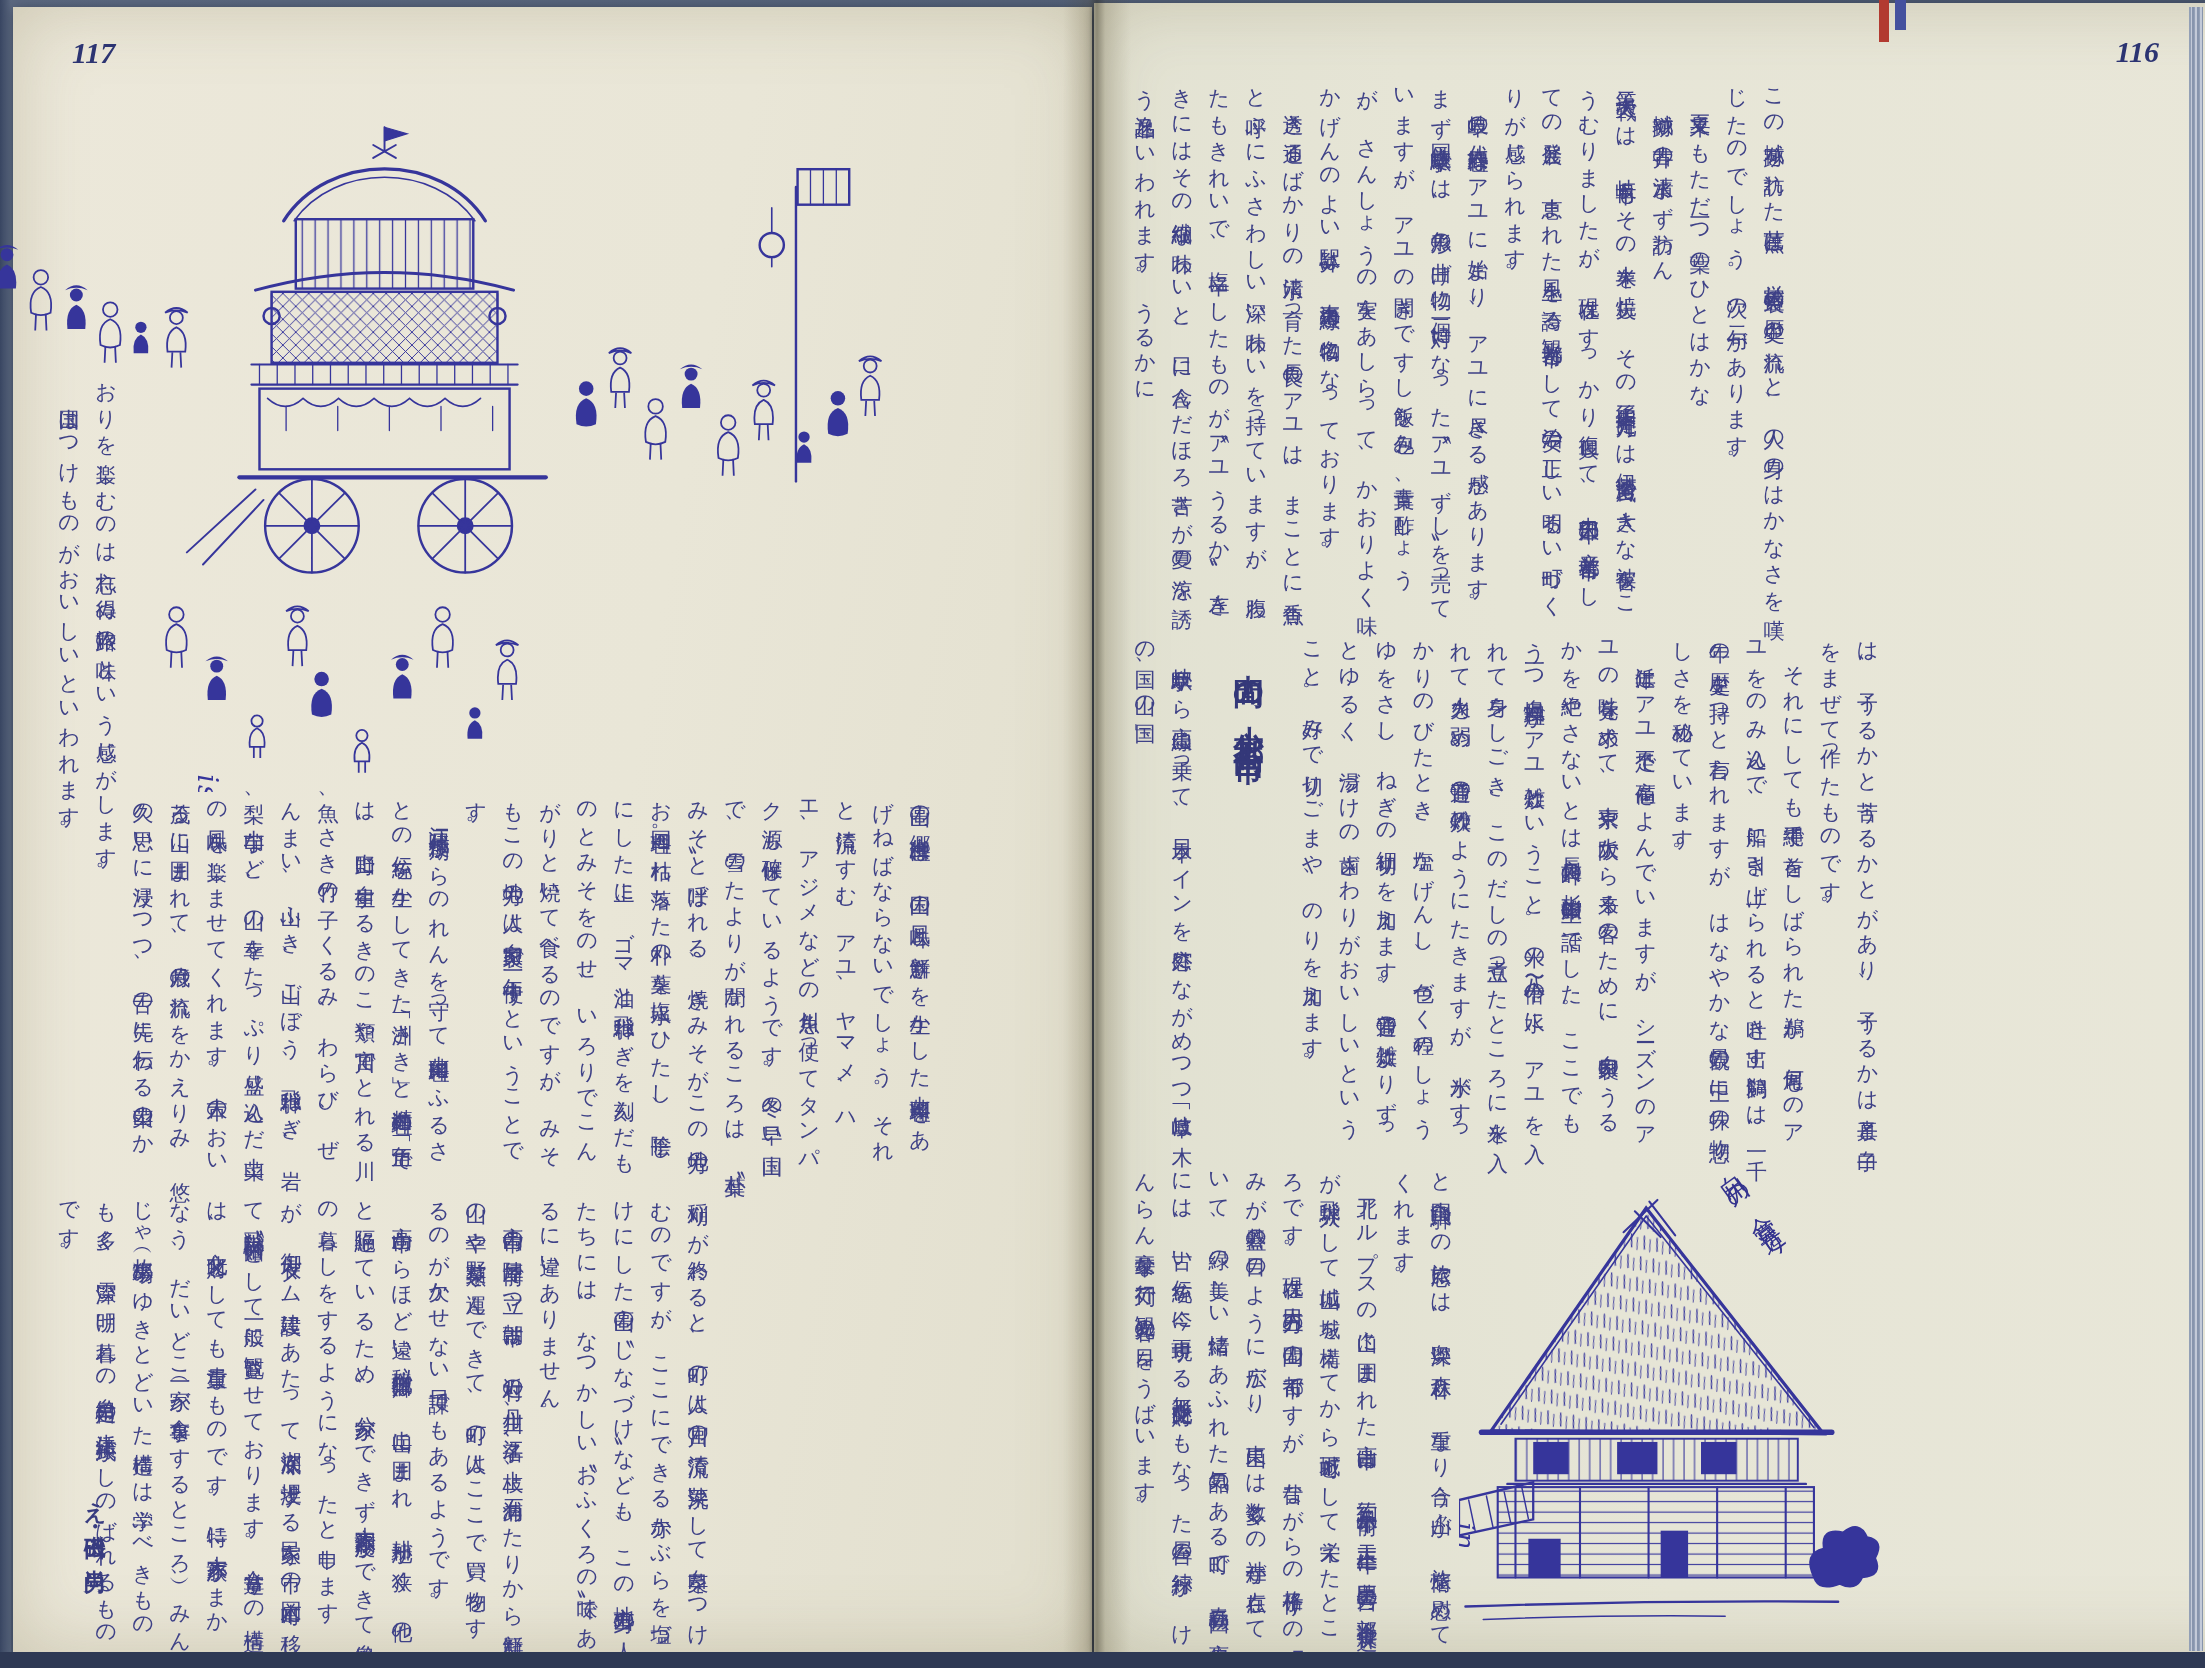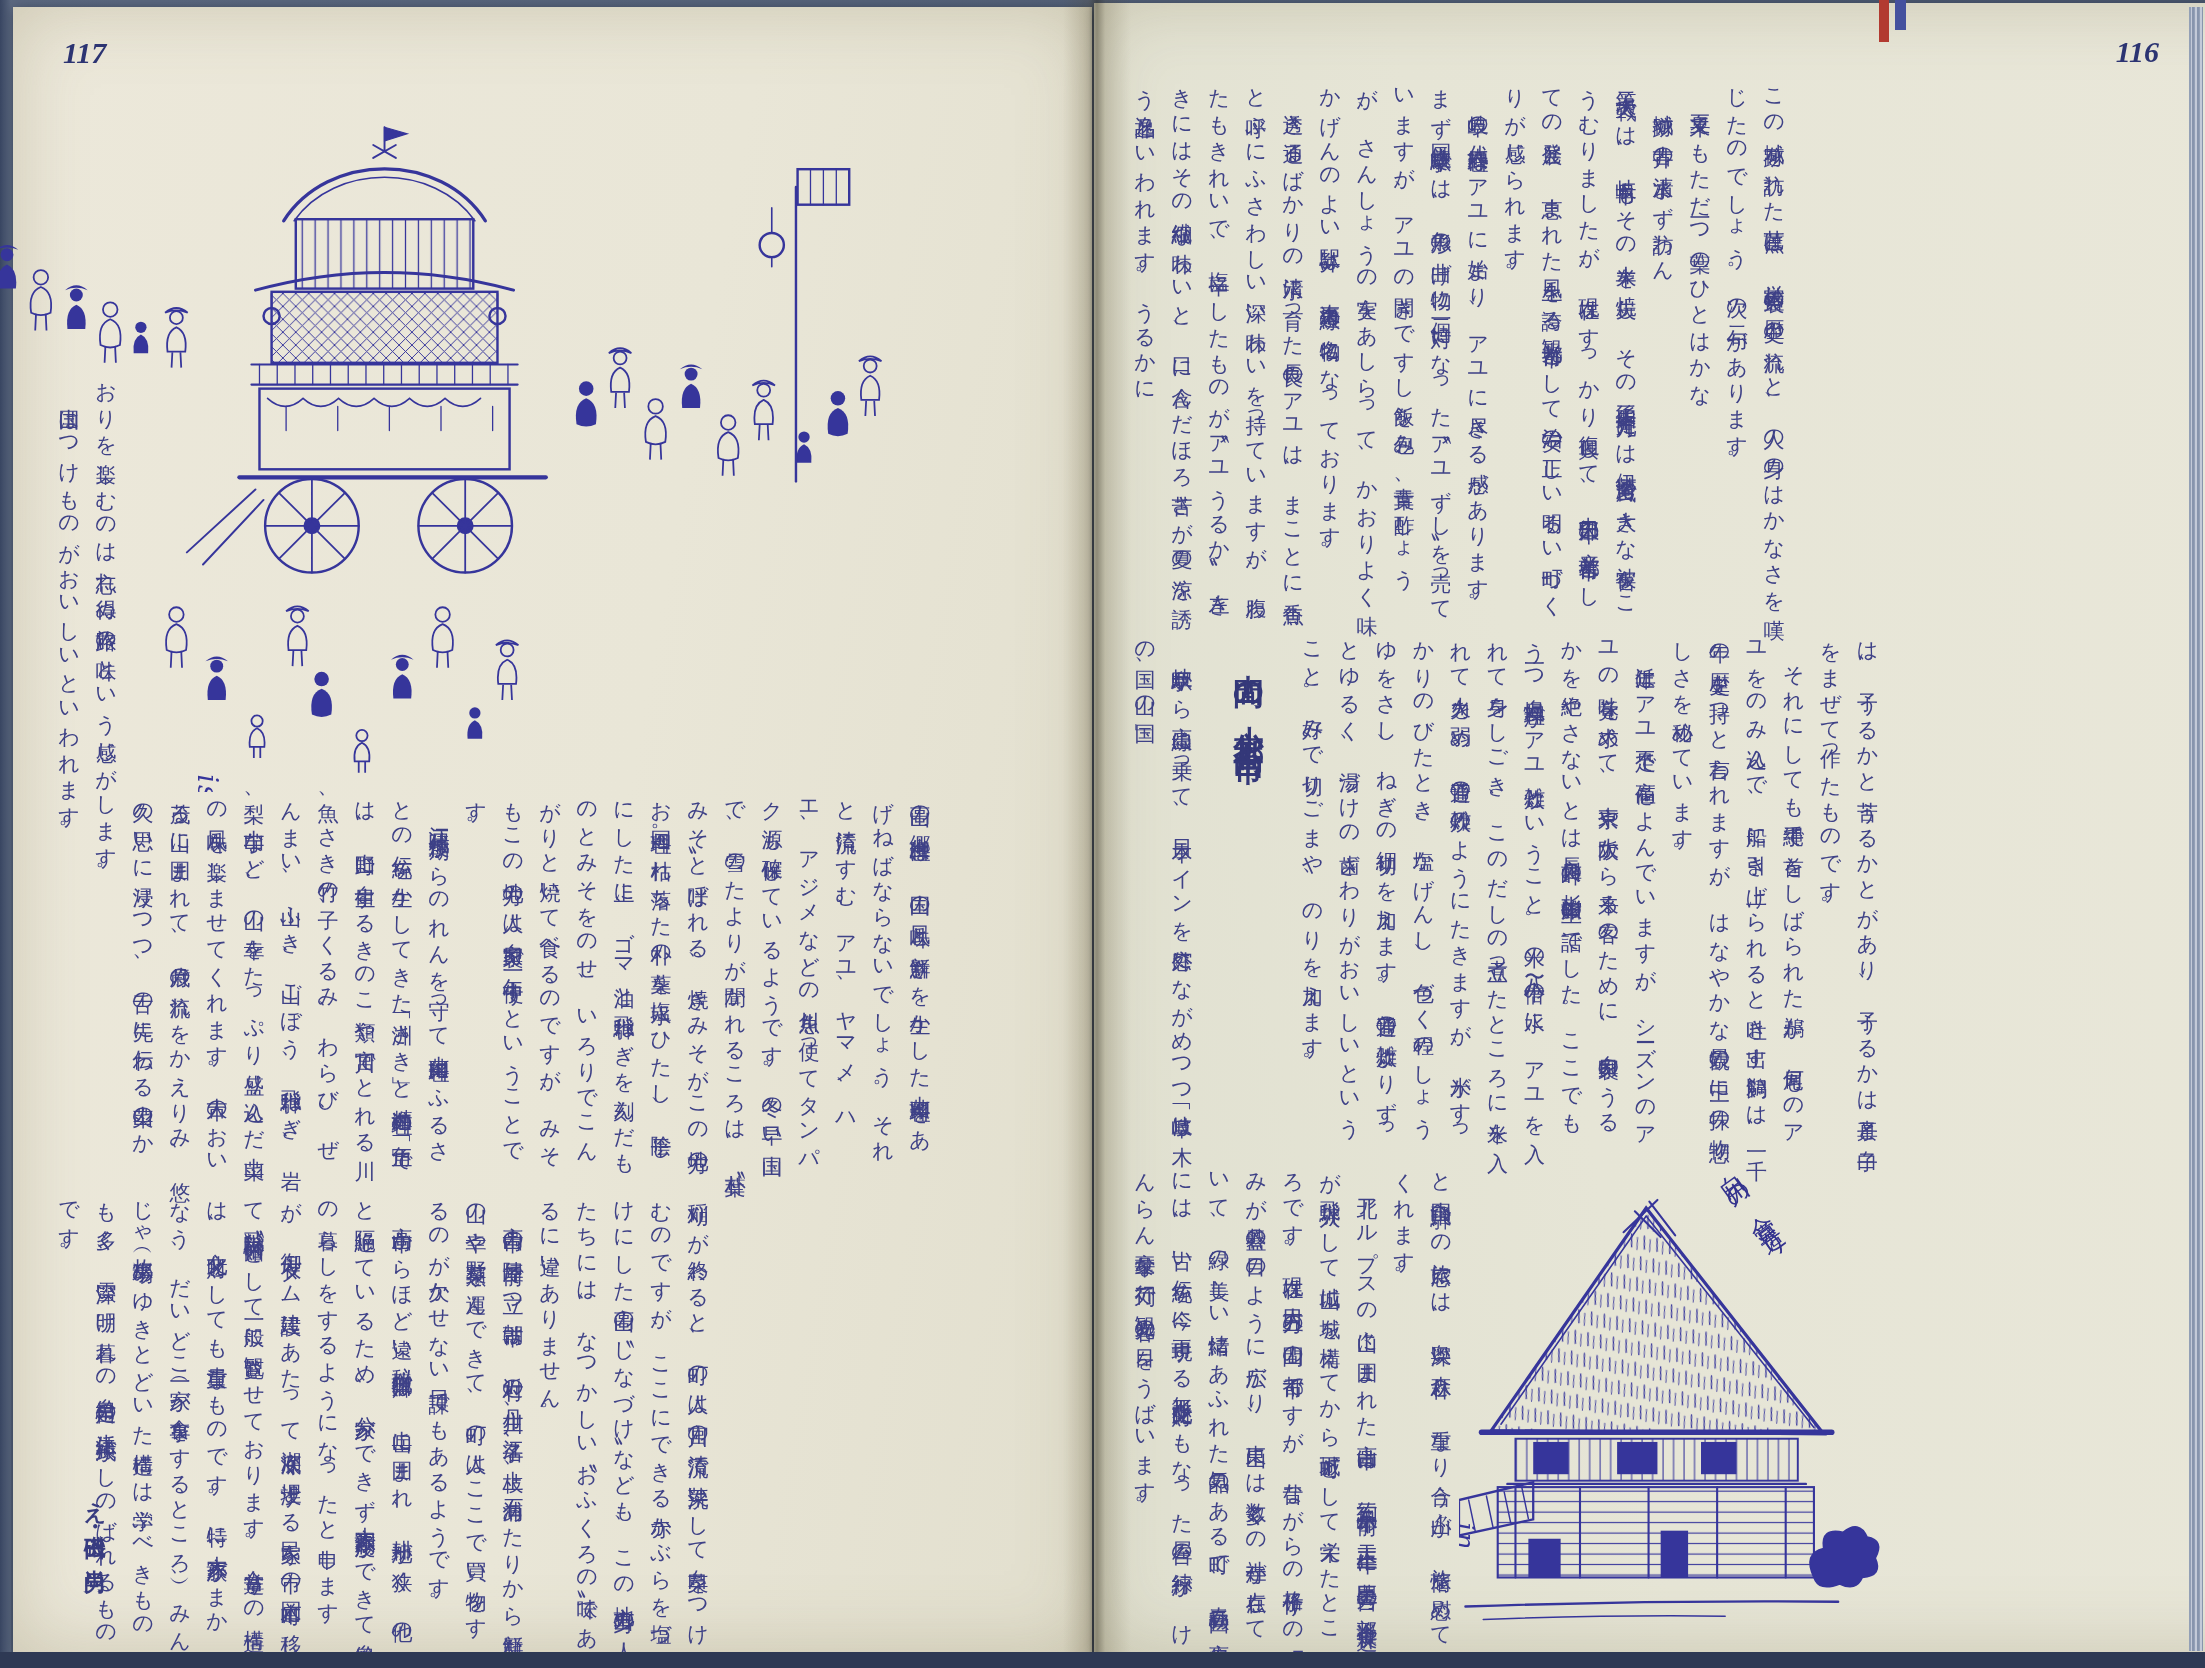--- a/index.html
+++ b/index.html
@@ -13,21 +13,21 @@
   .gutter{position:absolute;left:1063px;top:0;width:68px;height:1668px;
     background:linear-gradient(90deg,rgba(70,60,35,0) 0%,rgba(80,70,40,.20) 38%,rgba(45,40,22,.42) 50%,rgba(80,70,40,.18) 62%,rgba(70,60,35,0) 100%);}
   .stack{position:absolute;right:1.6px;top:6.5px;width:14.5px;height:1644px;
     background:repeating-linear-gradient(90deg,#93a0b6 0 1.6px,#c3cad8 1.6px 3.2px,#8795ad 3.2px 4.8px);}
   .strip-bottom{position:absolute;left:0;bottom:0;width:100%;height:16px;background:#2e3954;}
   .mark-red{position:absolute;left:1879px;top:0;width:9.7px;height:42px;background:#b23a30;}
   .mark-blue{position:absolute;left:1895px;top:0;width:10.5px;height:30px;background:#44519e;}
   .edge-left{position:absolute;left:0;top:0;width:11.3px;height:1668px;background:linear-gradient(90deg,#394662,#5b6880);}
 
   .pageno{position:absolute;font-family:"Liberation Serif",serif;font-style:italic;font-weight:bold;font-size:30px;color:#2c3472;}
-  .pageno-left{left:50px;top:29px;text-align:right;}
+  .pageno-left{left:59px;top:29px;text-align:right;}
   .pageno-right{right:119px;top:32px;}
 
   .vt{writing-mode:vertical-rl;text-orientation:mixed;}
   .band{position:relative;color:#3e4187;font-size:21px;line-height:37px;letter-spacing:2.4px;overflow:visible;}
   .plist{display:block;}
   .plist p{margin:0;padding:0;}
 
   
   .page-left .band-upper{margin:361px 35px 0 37px;height:799px;}
   .page-left .band-lower{margin:20px 35px 0 37px;height:463px;}

